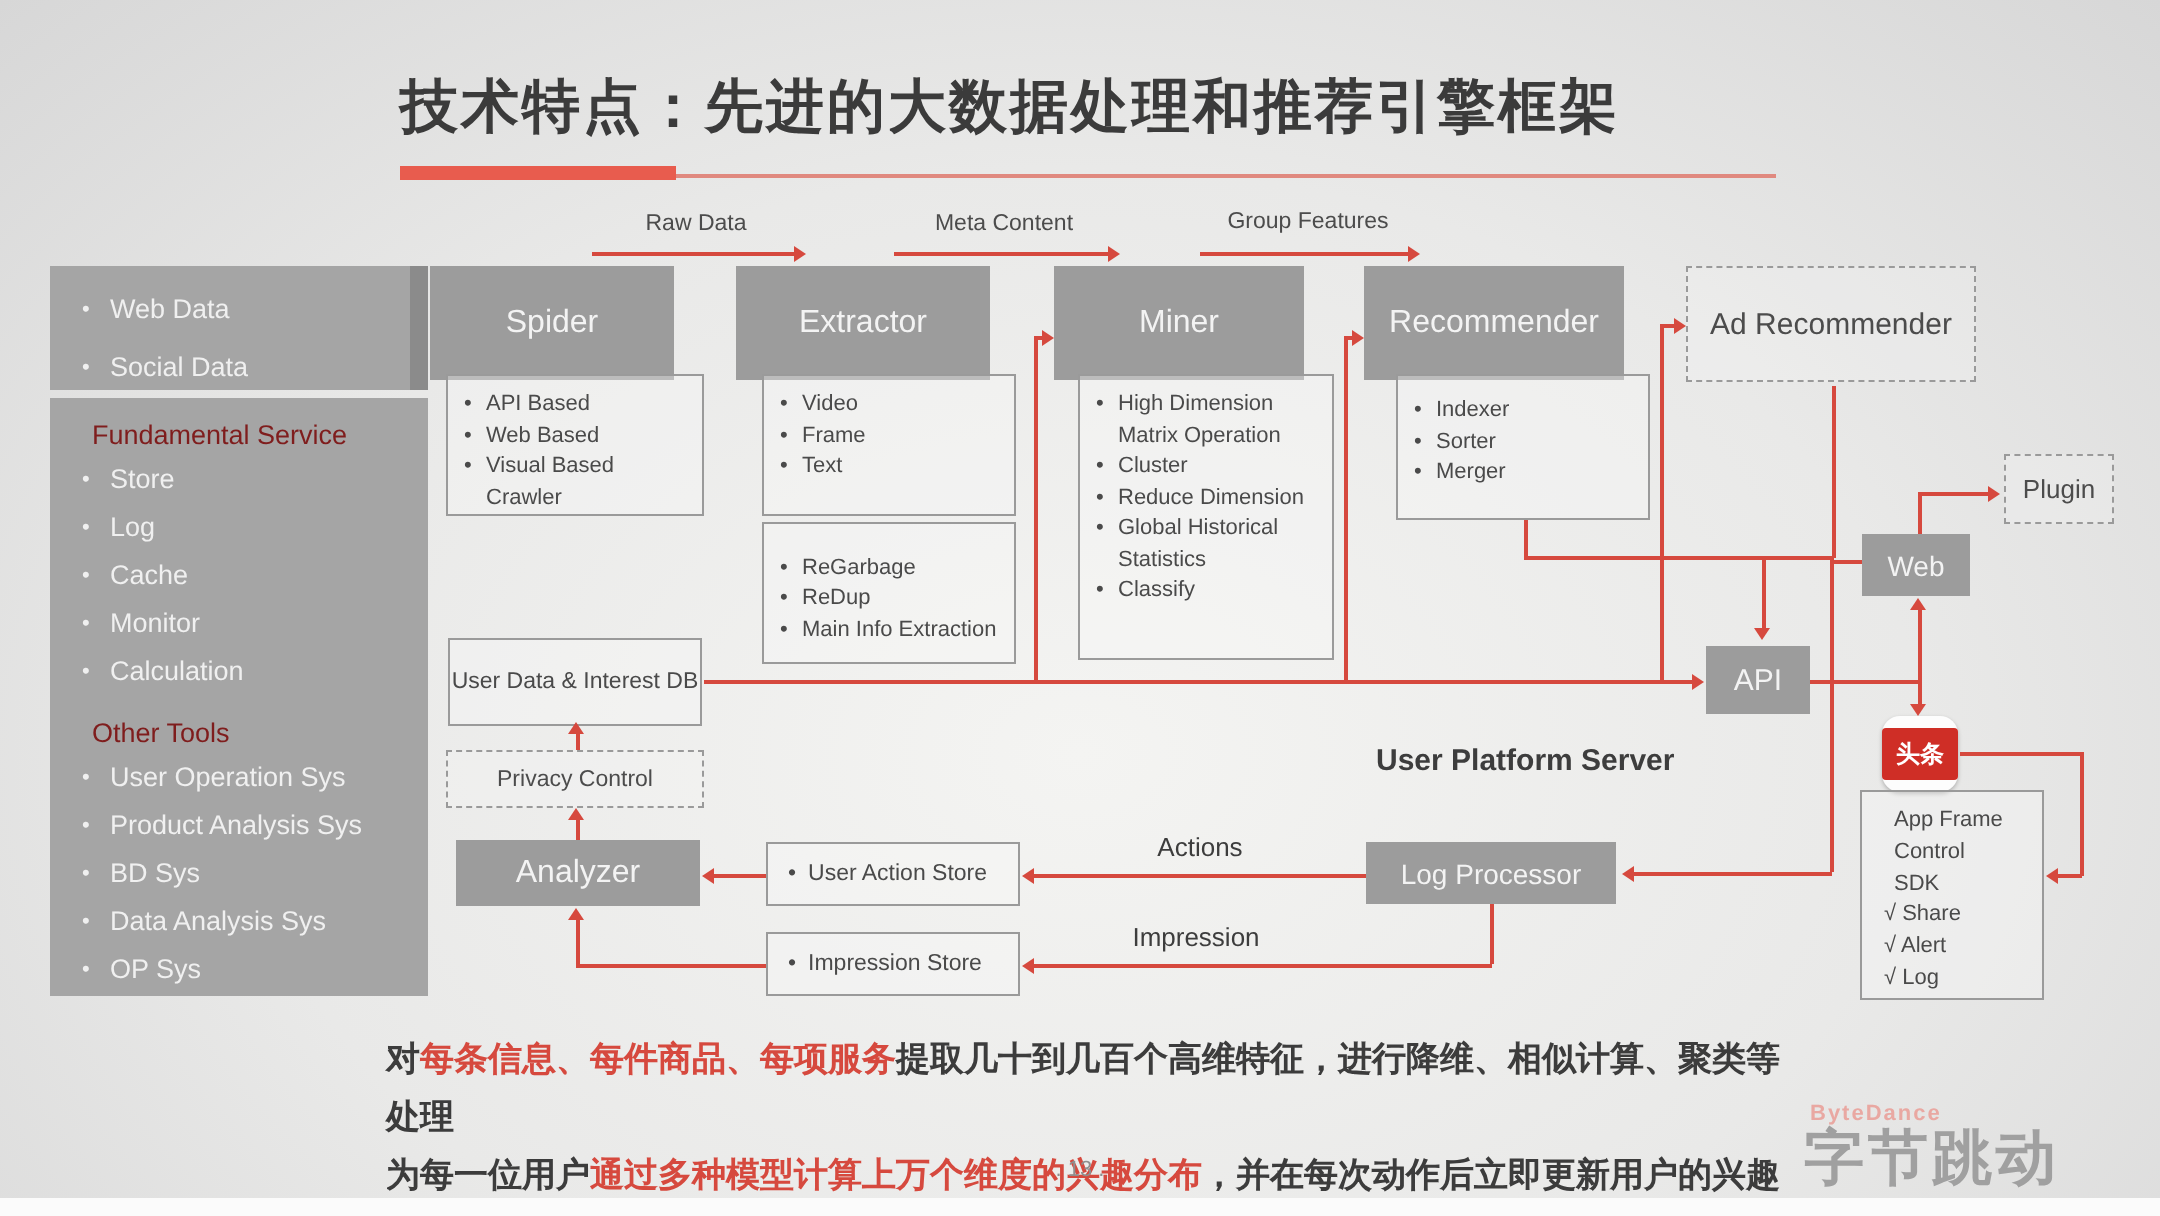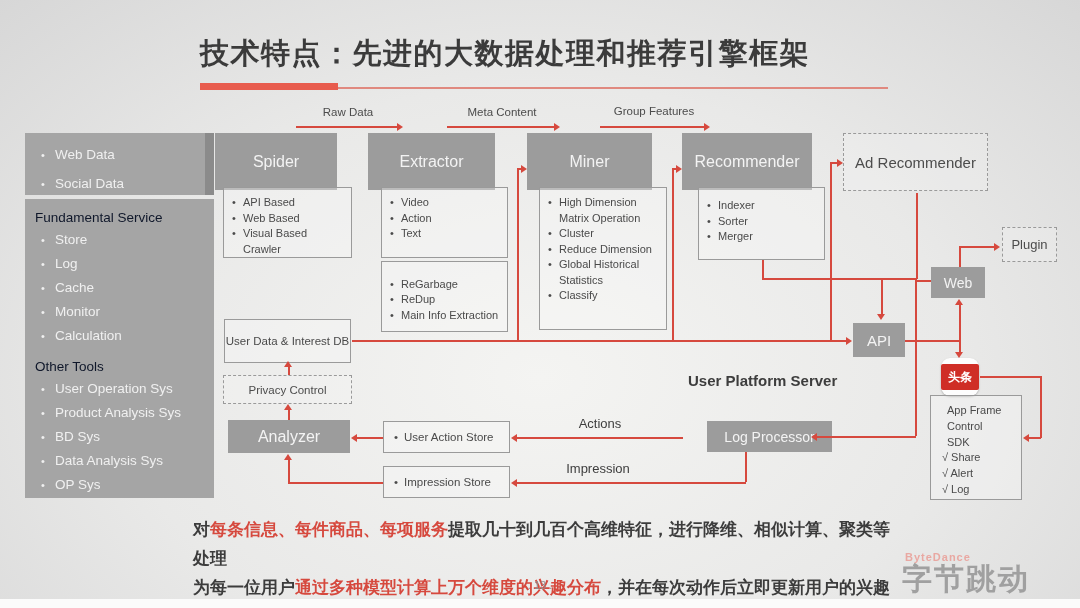--- a/index.html
+++ b/index.html
@@ -9,21 +9,21 @@
     background:radial-gradient(ellipse at 50% 62%, #f4f4f2 0%, #e9e9e8 55%, #d7d7d7 100%);
   }
   .abs{position:absolute;}
   
   .title{left:200px;top:34px;font-size:29px;font-weight:bold;color:#3b3b3b;letter-spacing:1.5px;}
   .uline-thin{left:200px;top:87px;width:688px;height:2px;background:#e0897f;}
   .uline-thick{left:200px;top:83px;width:138px;height:7px;background:#e85c4e;}
   
   .side{background:#a5a5a5;color:#f0f0f0;}
   .side-stripe{background:#8b8b8b;}
-  .side .hd{font-size:13.5px;color:#0f172a;margin:11px 0 3px 10px;}
+  .side .hd{font-size:13.5px;color:#7f1d1d;margin:11px 0 3px 21px;}
   .side .it{font-size:13.5px;line-height:24px;margin-left:30px;position:relative;}
   .side .it::before{content:"•";position:absolute;left:-14px;font-size:11px;}
   .side1 .it{line-height:26px;margin-top:3px;}
   
   .gbox{background:#9c9c9c;color:rgba(255,255,255,.88);display:flex;align-items:center;justify-content:center;font-size:16px;}
   .obox{border:1px solid #9a9a9a;background:rgba(250,250,250,.35);color:#4a4a4a;box-sizing:border-box;}
   .dbox{border:1.5px dashed #9a9a9a;color:#4c4c4c;box-sizing:border-box;display:flex;align-items:center;justify-content:center;background:rgba(248,248,248,.25);}
   .sub{font-size:11px;line-height:15.5px;padding:7px 4px 0 6px;}
   .sub .it{position:relative;padding-left:13px;}
   .sub .it::before{content:"•";position:absolute;left:2px;}
@@ -94,21 +94,21 @@
   <div class="abs gbox" style="left:682px;top:133px;width:130px;height:57px;">Recommender</div>
   <div class="abs dbox" style="left:843px;top:133px;width:145px;height:58px;font-size:15px;">Ad Recommender</div>
 
   <div class="abs obox sub" style="left:223px;top:187px;width:129px;height:71px;">
     <div class="it">API Based</div>
     <div class="it">Web Based</div>
     <div class="it">Visual Based Crawler</div>
   </div>
   <div class="abs obox sub" style="left:381px;top:187px;width:127px;height:71px;">
     <div class="it">Video</div>
-    <div class="it">Action</div>
+    <div class="it">Frame</div>
     <div class="it">Text</div>
   </div>
   <div class="abs obox sub vcenter" style="left:381px;top:261px;width:127px;height:71px;">
     <div class="it">ReGarbage</div>
     <div class="it">ReDup</div>
     <div class="it">Main Info Extraction</div>
   </div>
   <div class="abs obox sub" style="left:539px;top:187px;width:128px;height:143px;">
     <div class="it">High Dimension Matrix Operation</div>
     <div class="it">Cluster</div>
@@ -124,21 +124,21 @@
 
   <div class="abs obox" style="left:224px;top:319px;width:127px;height:44px;display:flex;align-items:center;justify-content:center;font-size:11.5px;">User Data &amp; Interest DB</div>
   <div class="abs dbox" style="left:223px;top:375px;width:129px;height:29px;font-size:11.5px;">Privacy Control</div>
   <div class="abs gbox" style="left:228px;top:420px;width:122px;height:33px;">Analyzer</div>
   <div class="abs obox storebox" style="left:383px;top:421px;width:127px;height:32px;">User Action Store</div>
   <div class="abs obox storebox" style="left:383px;top:466px;width:127px;height:32px;">Impression Store</div>
 
   <div class="abs" style="left:688px;top:372px;font-size:15px;color:#3d3d3d;font-weight:bold;">User Platform Server</div>
   <div class="abs elabel" style="left:560px;top:416px;width:80px;">Actions</div>
   <div class="abs elabel" style="left:548px;top:461px;width:100px;">Impression</div>
-  <div class="abs gbox" style="left:683px;top:421px;width:125px;height:31px;font-size:14px;margin-left:24px;">Log Processor</div>
+  <div class="abs gbox" style="left:683px;top:421px;width:125px;height:31px;font-size:14px;">Log Processor</div>
 
   <div class="abs dbox" style="left:1002px;top:227px;width:55px;height:35px;font-size:13px;">Plugin</div>
   <div class="abs gbox" style="left:931px;top:267px;width:54px;height:31px;font-size:14px;">Web</div>
   <div class="abs gbox" style="left:853px;top:323px;width:52px;height:34px;font-size:15px;">API</div>
   <div class="abs tticon">
     <div class="inner">头条</div>
   </div>
   <div class="abs obox sdk">
     <div class="it" style="position:relative;padding-left:12px;">App Frame</div>
     <div class="it" style="position:relative;padding-left:12px;">Control</div>

